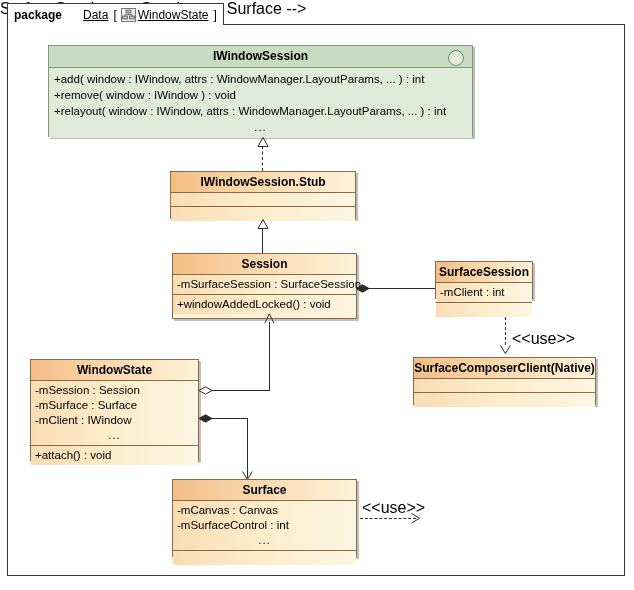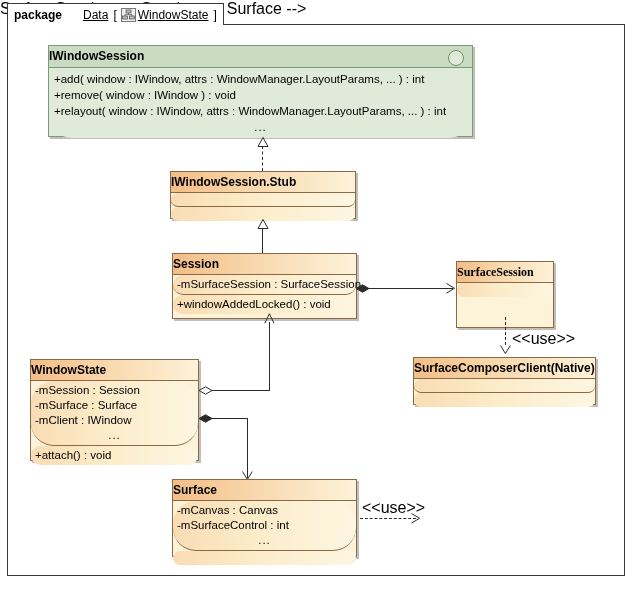--- a/index.html
+++ b/index.html
@@ -80,39 +80,38 @@
     box-sizing: border-box;
     border: 1px solid #8a6a46;
     background: #fdf3d9;
     box-shadow: 2px 2px 0 rgba(120,110,100,0.45);
   }
   .cls .hdr {
     position: relative;
     box-sizing: border-box;
     border-bottom: 1px solid #8a6a46;
     background: linear-gradient(to right, #f3bd86 0%, #f8d4a7 38%, #fdf3d9 100%);
-    text-align: left;
+    text-align: center;
     font-weight: bold;
     font-size: 12px;
     color: #000;
     line-height: 20px;
     height: 21px;
     white-space: nowrap;
     overflow: hidden;
   }
   .cls .comp {
     box-sizing: border-box;
     border-bottom: 1px solid #8a6a46;
     background: linear-gradient(to right, #f9dcb4 0%, #fcecc9 45%, #fdf6e2 100%);
     font-size: 11.5px;
     color: #000;
     padding: 2px 4px 2px 4px;
     line-height: 15px;
     white-space: nowrap;
-    border-radius: 23px;
   }
   .cls .comp:last-child { border-bottom: none; }
   .cls .comp.empty { padding: 0; height: 14px; }
   .cls .ellip { text-align: center; letter-spacing: 1px; }
 
   
   .cls.iface {
     border: 1px solid #7a9a7a;
     background: #dfead9;
   }
@@ -263,22 +262,25 @@
         <polygon points="1,4.5 7.5,0.8 14,4.5 7.5,8.2" fill="#2b2b2b" stroke="#2b2b2b" stroke-width="1"></polygon>
       </svg>
   </div>
   <div class="arw-right" style="left:446px; top:283px;">
     <svg width="10" height="11" viewBox="0 0 10 11">
         <path d="M0.5 0.5 L8.5 5.3 L0.5 10.1" fill="none" stroke="#2b2b2b" stroke-width="1"></path>
       </svg>
   </div>
 
   
-  <div class="cls" style="left:456px; top:261px; width:98px; height:67px;font-family:Liberation Serif, serif;">
+  <div class="cls" style="left:435px; top:261px; width:98px; height:38px;">
     <div class="hdr">SurfaceSession</div>
+    <div class="comp">
+      <div>-mClient : int</div>
+    </div>
     <div class="comp empty"></div>
   </div>
 
   
   <div class="dash-v" style="left:505px; top:317px; height:28px;"></div>
   <div class="arw-down" style="left:500px; top:345px;">
     <svg width="11" height="10" viewBox="0 0 11 10">
         <path d="M0.5 0.5 L5.4 8.5 L10.3 0.5" fill="none" stroke="#2b2b2b" stroke-width="1"></path>
       </svg>
   </div>

